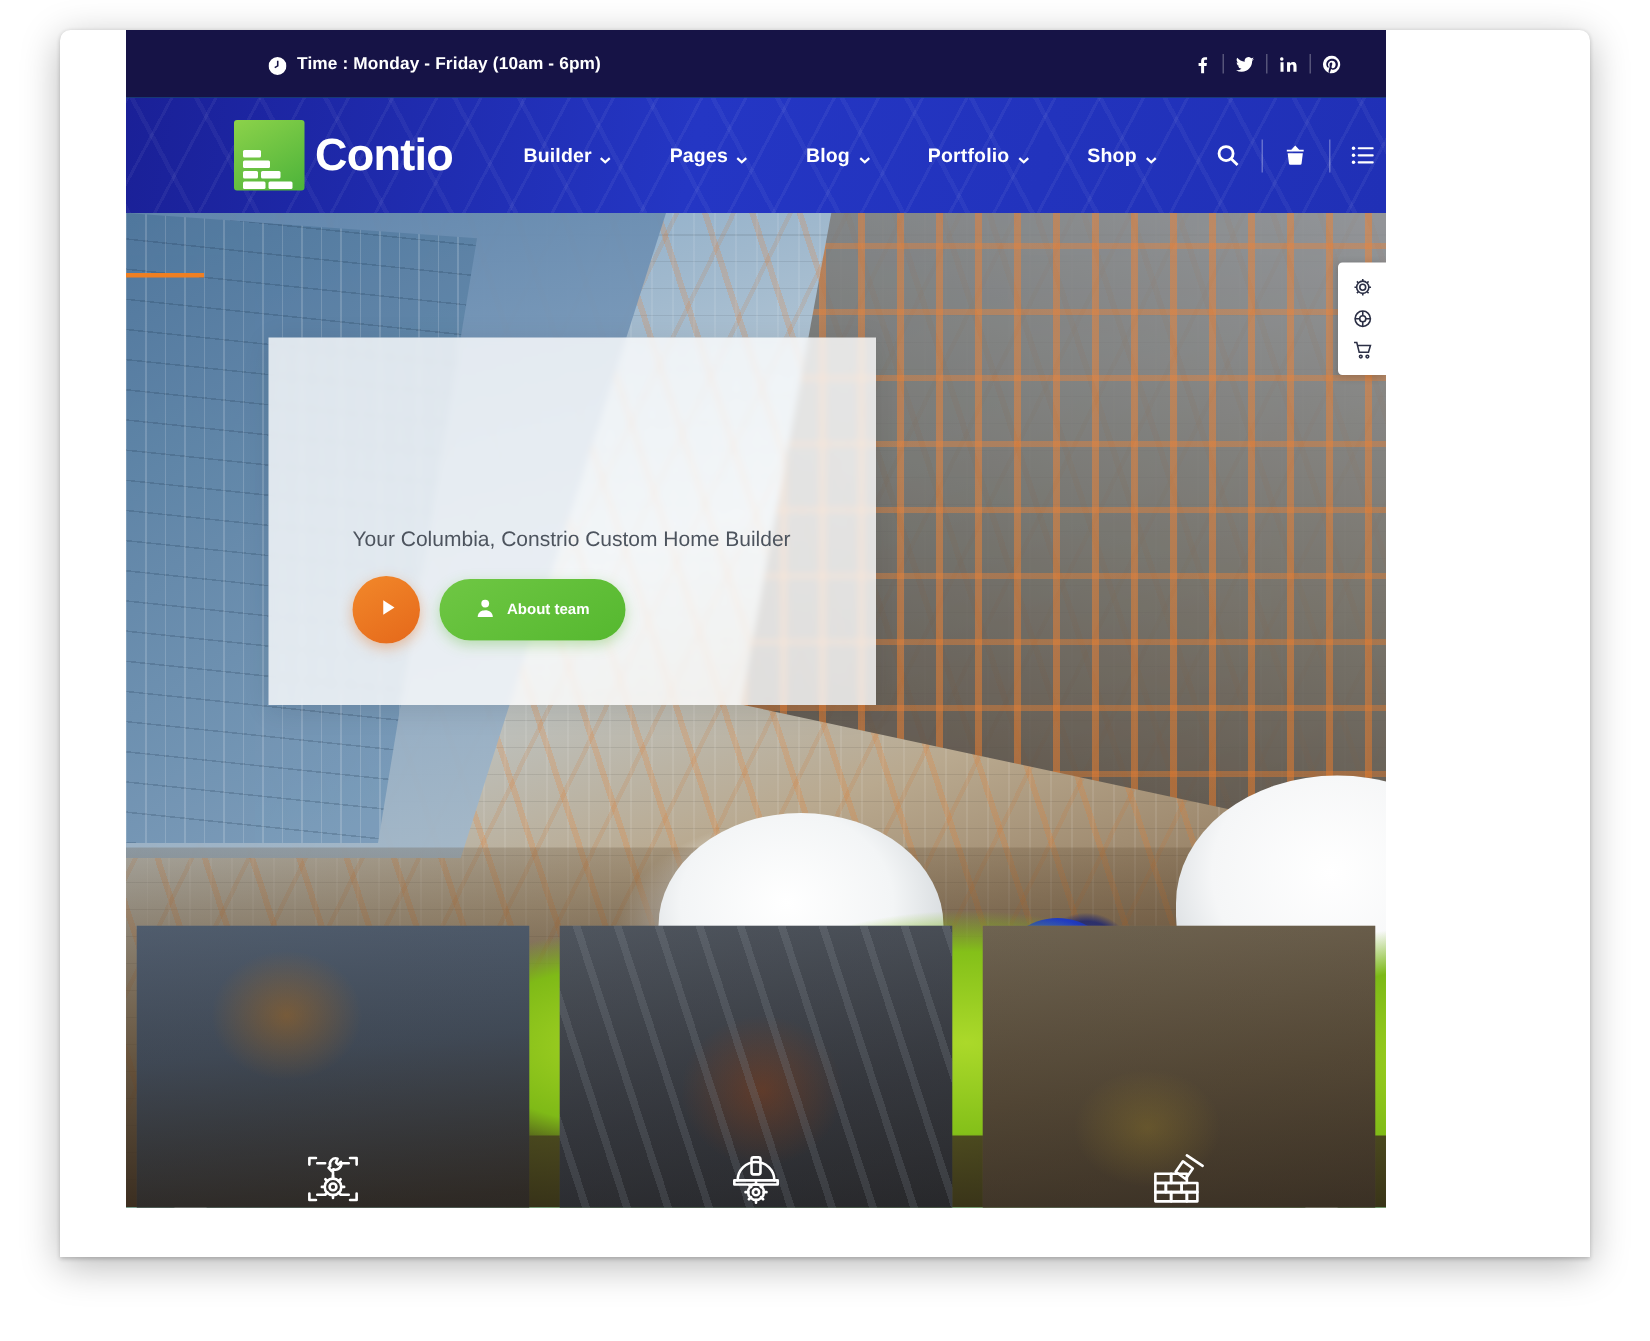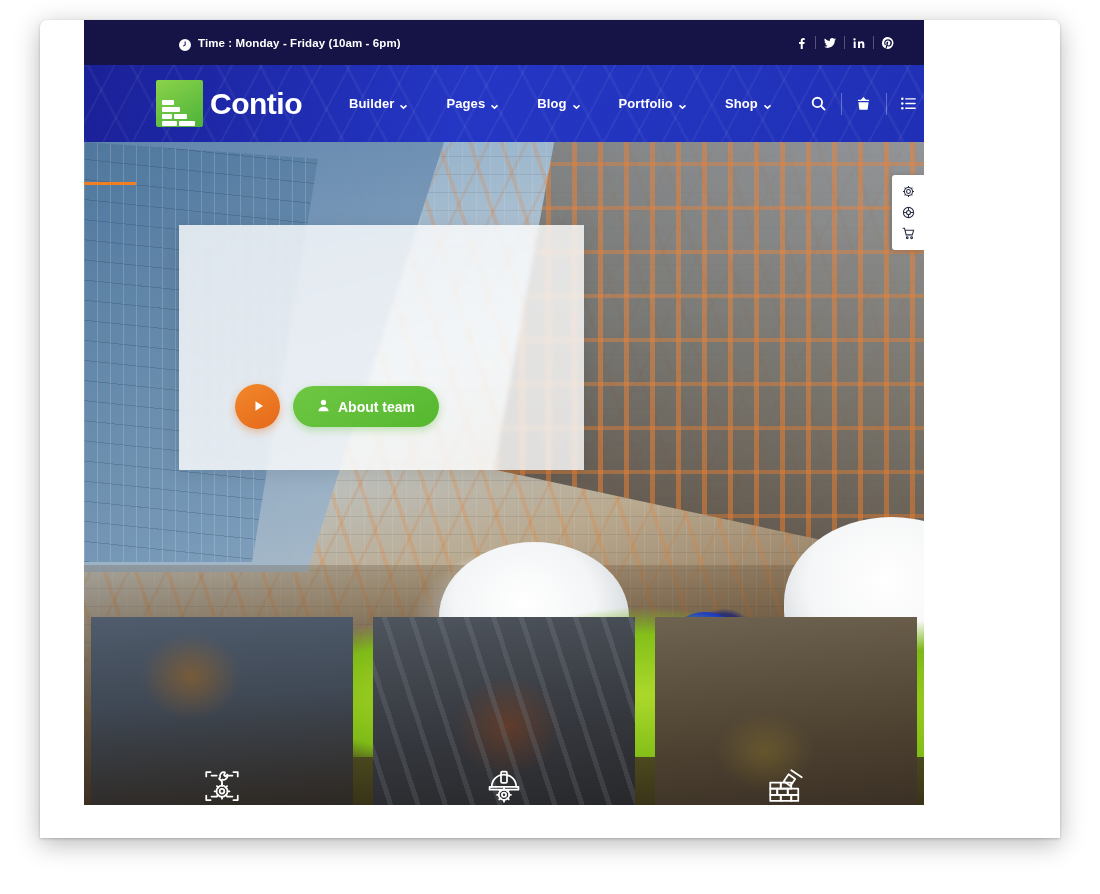--- a/index.html
+++ b/index.html
@@ -278,21 +278,21 @@
     background: linear-gradient(150deg, #f2882a 0%, #e5681a 100%);
     display: flex; align-items: center; justify-content: center;
     box-shadow: 0 3px 9px rgba(230,110,26,0.4);
   }
   .play-btn svg { width: 12px; height: 12px; fill: #fff; margin-left: 2px; }
   .about-btn {
     height: 41px; border-radius: 21px;
     background: linear-gradient(150deg, #6fc744 0%, #55b82f 100%);
     display: flex; align-items: center; gap: 8px;
     padding: 0 24px;
-    color: #fff; font-size: 14px; font-weight: 700;
+    color: #fff; font-size: 10px; font-weight: 700;
     box-shadow: 0 3px 9px rgba(85,184,47,0.35);
   }
   .about-btn svg { width: 13px; height: 13px; fill: #fff; }
 
   
   .carousel-arrow {
     position: absolute; top: 624px;
     width: 42px; height: 42px; border-radius: 50%;
     background: rgba(255,255,255,0.93);
     display: flex; align-items: center; justify-content: center;
@@ -499,20 +499,21 @@
       <div class="hero-scaffold"></div>
       <div class="hero-ground"></div>
       <div class="hero-helmet-1"></div>
       <div class="hero-helmet-2"></div>
       <div class="hero-helmet-blue"></div>
       <div class="hero-vests"></div>
 
       <div class="hero-rule"></div>
 
       <div class="hero-card">
+        <div class="hero-sub">Your Columbia, Constrio Custom Home Builder</div>
         <div class="hero-actions">
           <div class="play-btn">
             <span>
               <svg viewBox="0 0 12 12">
                   <path d="M2.5 1.2 10 6l-7.5 4.8z"></path>
                 </svg>
             </span>
           </div>
           <div class="about-btn">
             <span>

